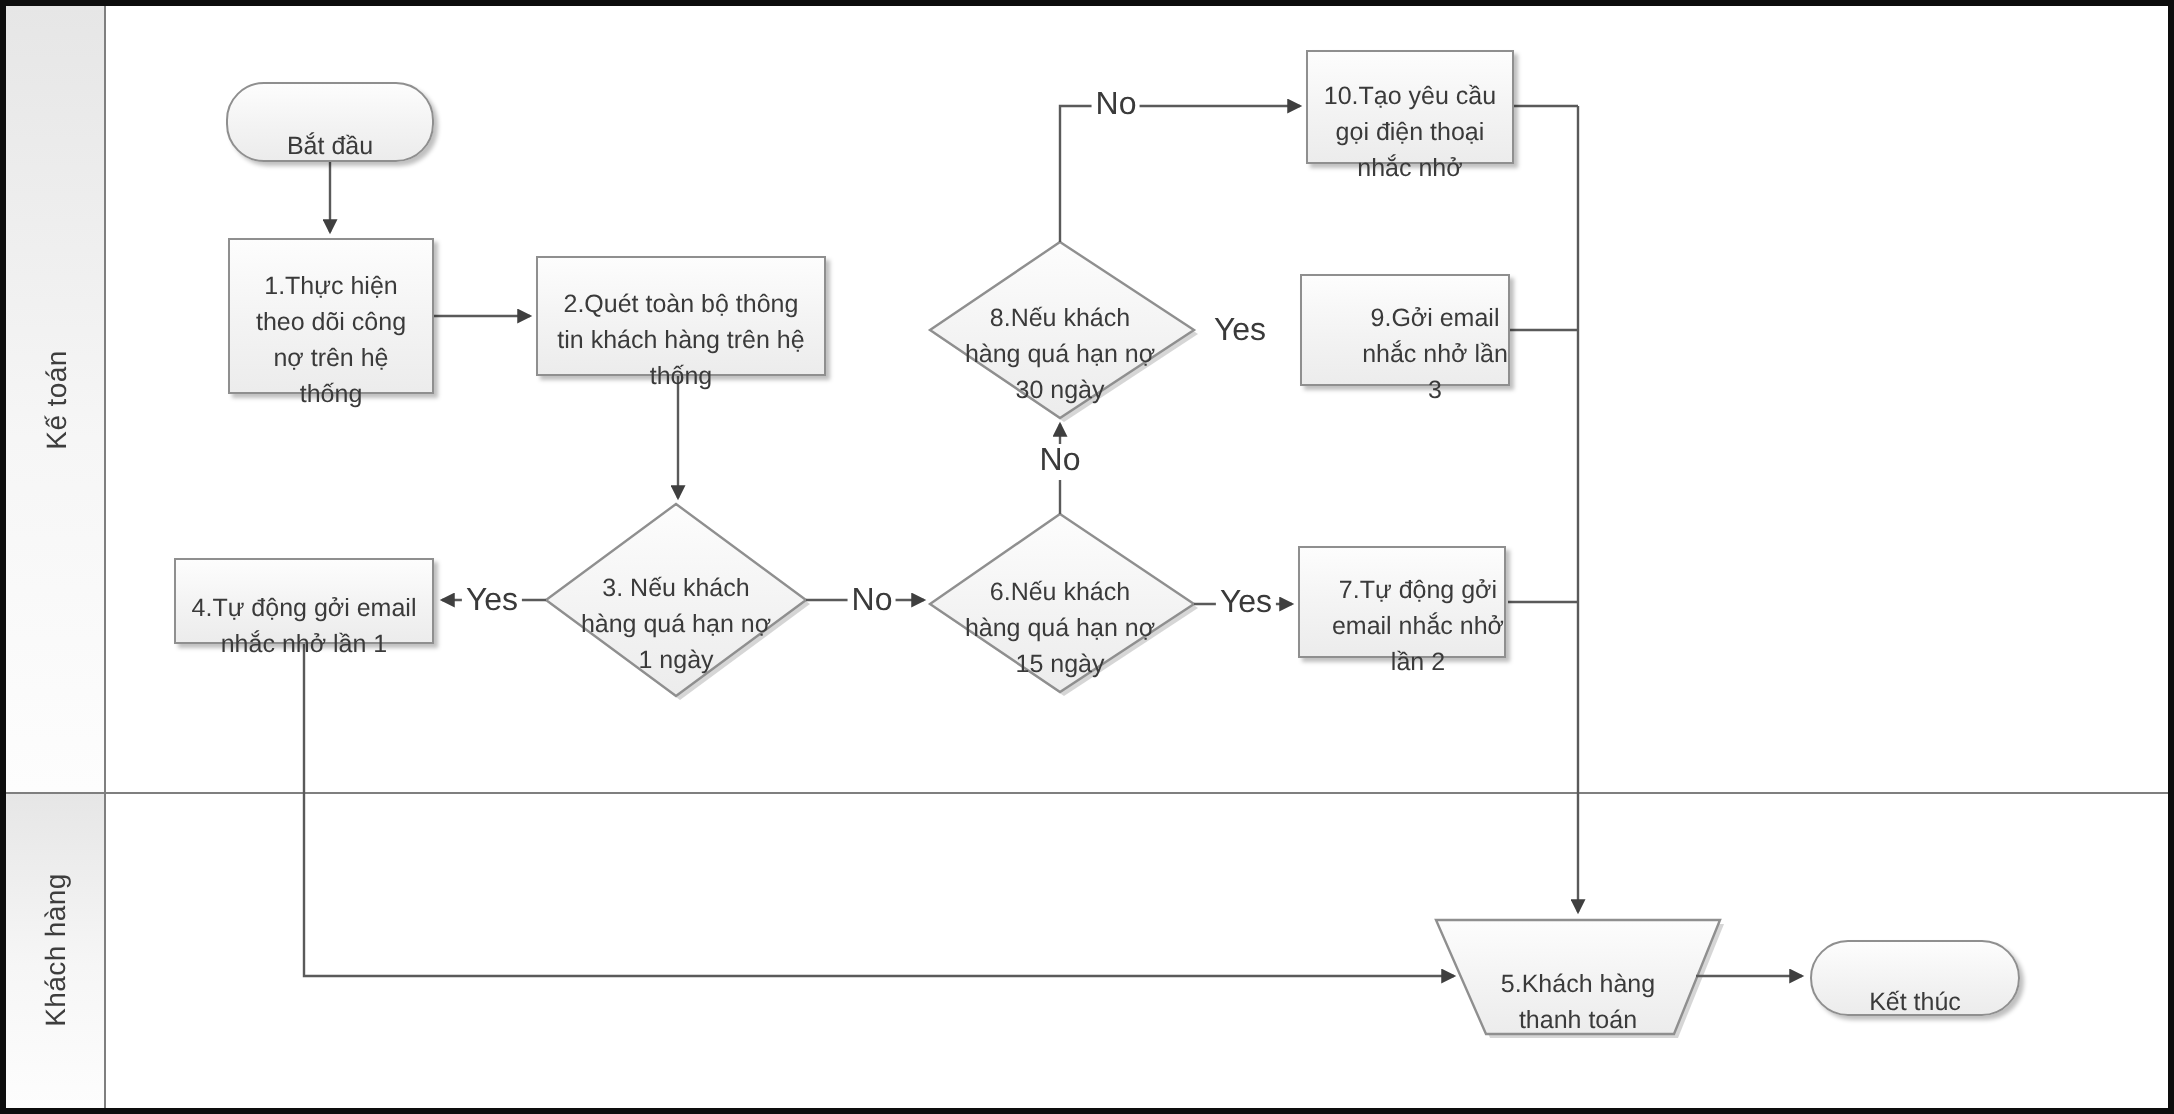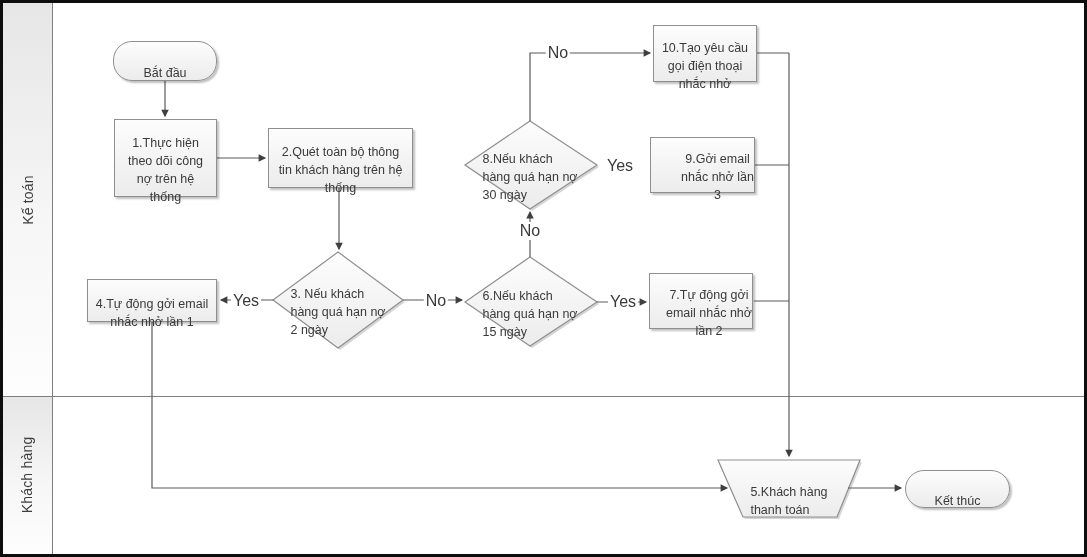--- a/index.html
+++ b/index.html
@@ -39,21 +39,21 @@
     box-shadow:2px 2px 2px rgba(0,0,0,0.25);
     display:flex; align-items:center; justify-content:center;
     text-align:center; z-index:10;
   }
   .terminator { border-radius:19px; }
   .node-label, .dtext-label {
     font-size:12.5px; line-height:18px; white-space:pre-line; color:#3a3a3a;margin-top:24px;
   }
   .dtext {
     position:absolute; display:flex; align-items:center; justify-content:center;
-    text-align:left; z-index:10; pointer-events:none;
+    text-align:center; z-index:10; pointer-events:none;
   }
   .edge-label {
     position:absolute; transform:translate(-50%,-50%);
     background:#ffffff; padding:0 2px;
     font-size:16px; color:#3a3a3a; z-index:12; white-space:nowrap;
   }
 </style>
 </head>
 <body>
 
@@ -143,21 +143,21 @@
 nhắc nhở</span>
   </div>
 
   <div class="node terminator" style="left:905px; top:470px; width:105px; height:38px;">
     <span class="node-label">Kết thúc</span>
   </div>
 
   <div class="dtext" style="left:278px; top:272px; width:120px; height:56px;">
     <span class="dtext-label">3. Nếu khách
 hàng quá hạn nợ
-2 ngày</span>
+1 ngày</span>
   </div>
   <div class="dtext" style="left:470px; top:274px; width:120px; height:56px;">
     <span class="dtext-label">6.Nếu khách
 hàng quá hạn nợ
 15 ngày</span>
   </div>
   <div class="dtext" style="left:470px; top:137px; width:120px; height:56px;">
     <span class="dtext-label">8.Nếu khách
 hàng quá hạn nợ
 30 ngày</span>

